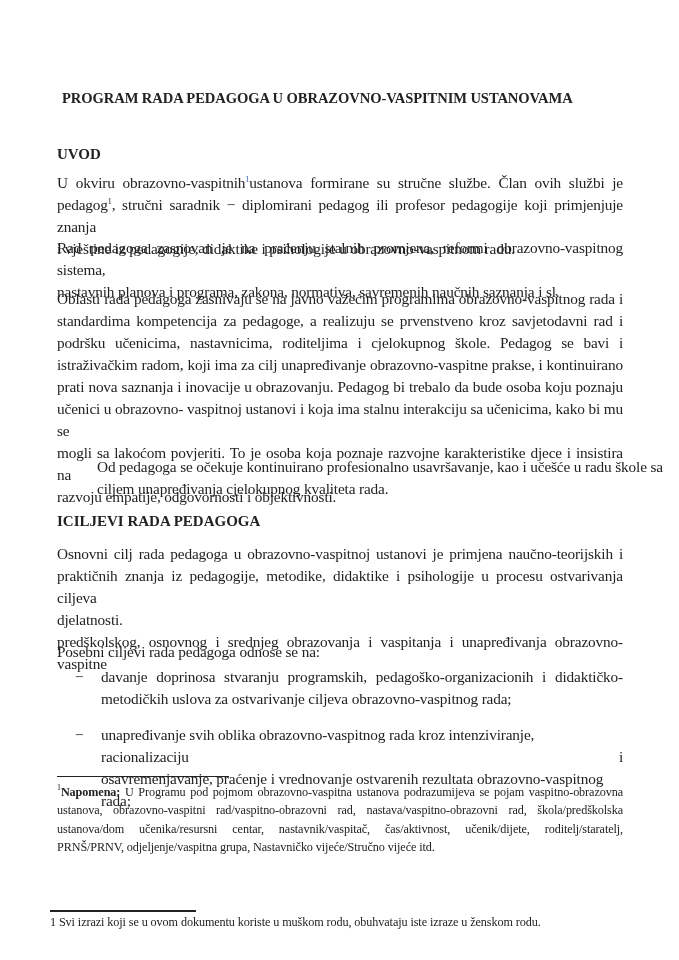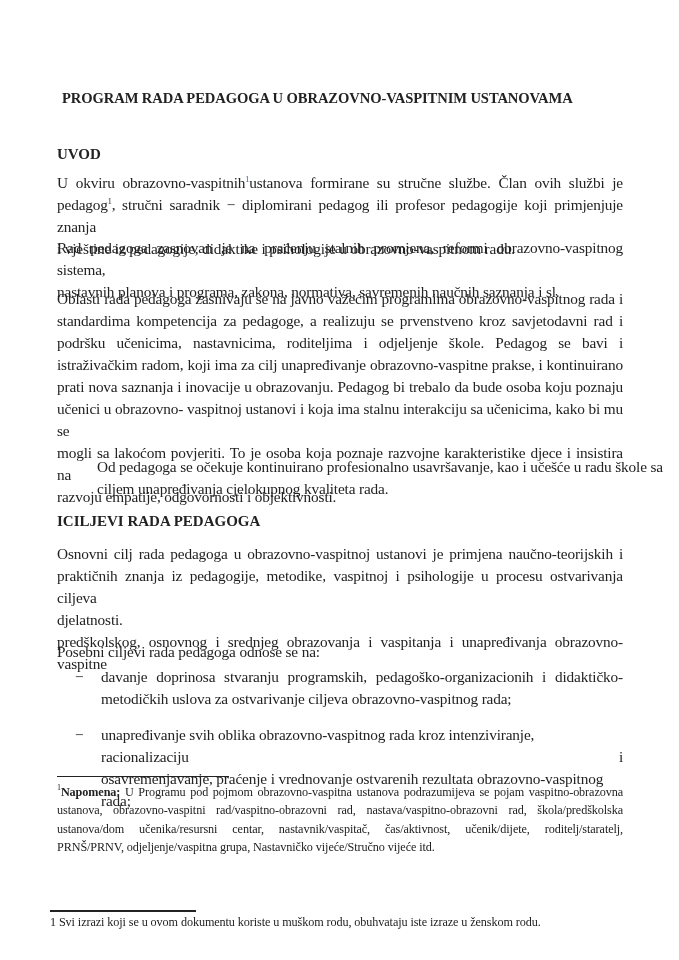--- a/index.html
+++ b/index.html
@@ -43,38 +43,38 @@
   </div>
 
   <div class="p" style="top:237px;">
     <span class="ln">Rad pedagoga zasnovan je na praćenju stalnih promjena, reformi obrazovno-vaspitnog sistema,</span>
     <span class="ln last">nastavnih planova i programa, zakona, normativa, savremenih naučnih saznanja i sl.</span>
   </div>
 
   <div class="p" style="top:288px;">
     <span class="ln">Oblasti rada pedagoga zasnivaju se na javno važećim programima obrazovno-vaspitnog rada i</span>
     <span class="ln">standardima kompetencija za pedagoge, a realizuju se prvenstveno kroz savjetodavni rad i</span>
-    <span class="ln">podršku učenicima, nastavnicima, roditeljima i odjeljenje škole. Pedagog se bavi i</span>
+    <span class="ln">podršku učenicima, nastavnicima, roditeljima i cjelokupnog škole. Pedagog se bavi i</span>
     <span class="ln">istraživačkim radom, koji ima za cilj unapređivanje obrazovno-vaspitne prakse, i kontinuirano</span>
     <span class="ln">prati nova saznanja i inovacije u obrazovanju. Pedagog bi trebalo da bude osoba koju poznaju</span>
     <span class="ln">učenici u obrazovno- vaspitnoj ustanovi i koja ima stalnu interakciju sa učenicima, kako bi mu se</span>
     <span class="ln">mogli sa lakoćom povjeriti. To je osoba koja poznaje razvojne karakteristike djece i insistira na</span>
     <span class="ln last">razvoju empatije, odgovornosti i objektivnosti.</span>
   </div>
 
   <div class="p" style="top:456px;margin-left:40px;">
     <span class="ln">Od pedagoga se očekuje kontinuirano profesionalno usavršavanje, kao i učešće u radu škole sa</span>
     <span class="ln last">ciljem unapređivanja cjelokupnog kvaliteta rada.</span>
   </div>
 
   <div class="h" style="top:513px;">ICILJEVI RADA PEDAGOGA</div>
 
   <div class="p" style="top:543px;">
     <span class="ln">Osnovni cilj rada pedagoga u obrazovno-vaspitnoj ustanovi je primjena naučno-teorijskih i</span>
-    <span class="ln">praktičnih znanja iz pedagogije, metodike, vaspitnoj i psihologije u procesu ostvarivanja ciljeva</span>
+    <span class="ln">praktičnih znanja iz pedagogije, metodike, didaktike i psihologije u procesu ostvarivanja ciljeva</span>
     <span class="ln last">djelatnosti.</span>
     <span class="ln">predškolskog, osnovnog i srednjeg obrazovanja i vaspitanja i unapređivanja obrazovno-vaspitne</span>
   </div>
 
   <div class="p" style="top:641px;">
     <span class="ln last">Posebni ciljevi rada pedagoga odnose se na:</span>
   </div>
 
   <div class="list" style="top:666px;">
     <div class="li">

